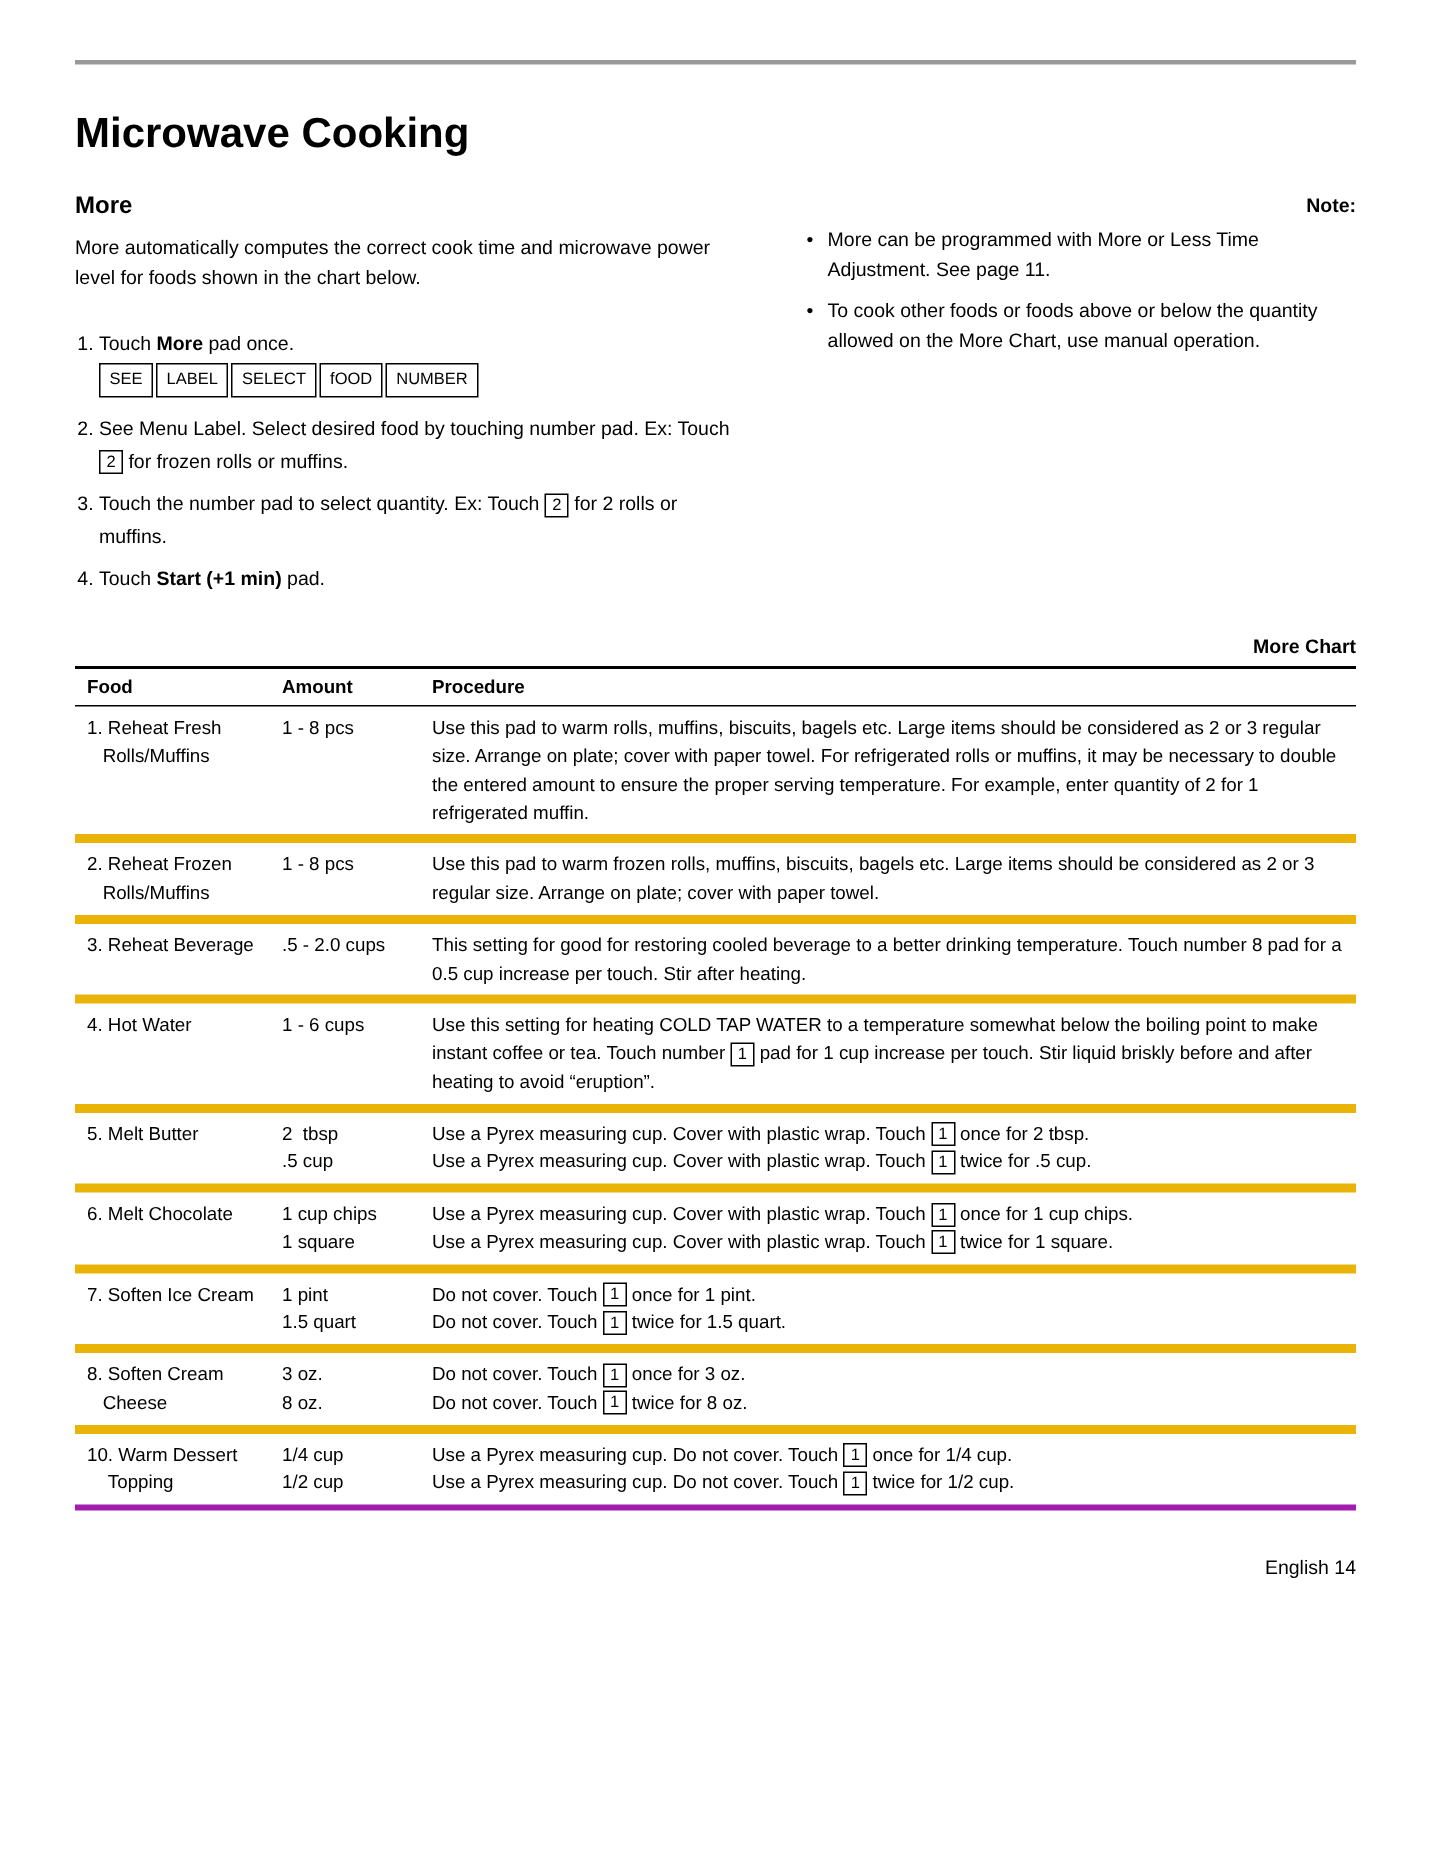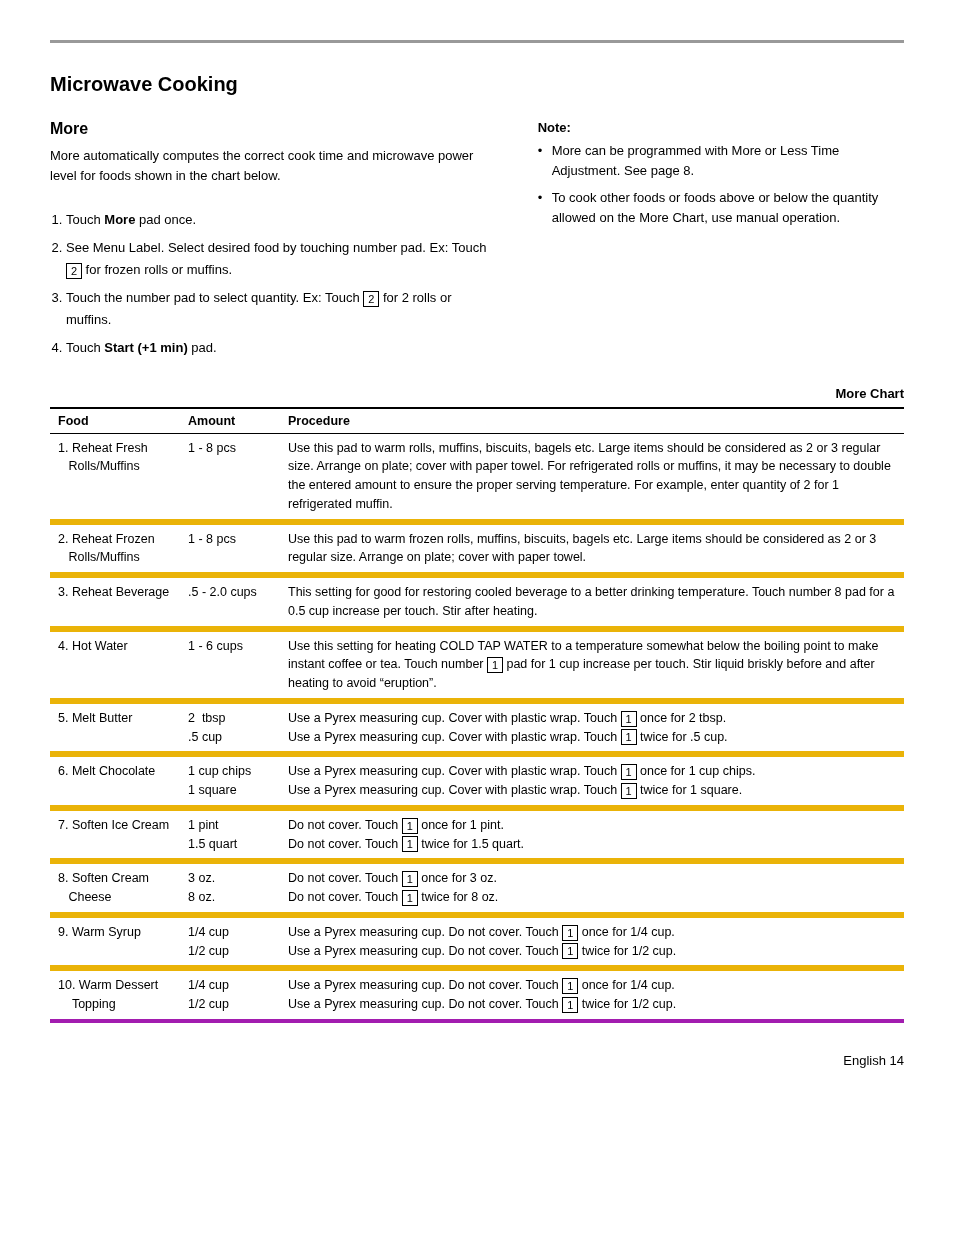--- a/index.html
+++ b/index.html
@@ -9,21 +9,21 @@
       color: #000;
       background: #fff;
       padding: 40px 50px;
       max-width: 954px;
     }
     .top-bar {
       border-top: 3px solid #999;
       margin-bottom: 30px;
     }
     h1 {
-      font-size: 20px;
+      font-size: 28px;
       font-weight: bold;
       margin-bottom: 24px;
       margin-top: 8px;
     }
     .two-col {
       display: flex;
       gap: 40px;
       margin-bottom: 20px;
     }
     .left-col { flex: 1.1; }
@@ -52,20 +52,21 @@
     }
     .pad-btn {
       border: 1px solid #000;
       padding: 1px 6px;
       font-size: 11px;
       font-family: Arial, Helvetica, sans-serif;
     }
     .note-title {
       font-weight: bold;
       margin-bottom: 6px;
+      text-align: right;
     }
     .note-list {
       list-style: none;
       margin: 0;
       padding: 0;
     }
     .note-list li {
       padding-left: 14px;
       position: relative;
       margin-bottom: 8px;
@@ -130,37 +131,44 @@
 <h1>Microwave Cooking</h1>
 
 <div class="two-col">
   <div class="left-col">
     <h2 class="section-title">More</h2>
     <p class="intro">More automatically computes the correct cook time and microwave power level for foods shown in the chart below.</p>
 
     <ol>
       <li>
         Touch <strong>More</strong> pad once.<br>
+        <div class="pad-buttons">
+          <span class="pad-btn">SEE</span>
+          <span class="pad-btn">LABEL</span>
+          <span class="pad-btn">SELECT</span>
+          <span class="pad-btn">fOOD</span>
+          <span class="pad-btn">NUMBER</span>
+        </div>
       </li>
       <li>
         See Menu Label. Select desired food by touching number pad. Ex: Touch <span class="num-badge">2</span> for frozen rolls or muffins.
       </li>
       <li>
         Touch the number pad to select quantity. Ex: Touch <span class="num-badge">2</span> for 2 rolls or muffins.
       </li>
       <li>
         Touch <strong>Start (+1 min)</strong> pad.
       </li>
     </ol>
   </div>
 
   <div class="right-col">
     <p class="note-title">Note:</p>
     <ul class="note-list">
-      <li>More can be programmed with More or Less Time Adjustment. See page 8.</li>
+      <li>More can be programmed with More or Less Time Adjustment. See page 11.</li>
       <li>To cook other foods or foods above or below the quantity allowed on the More Chart, use manual operation.</li>
     </ul>
   </div>
 </div>
 
 <p class="chart-title">More Chart</p>
 
 <table>
   <thead>
     <tr>
@@ -224,28 +232,20 @@
 
     <tr>
       <td class="td-food">8. Soften Cream<br>&nbsp;&nbsp;&nbsp;Cheese</td>
       <td class="td-amount">3 oz.<br>8 oz.</td>
       <td class="td-procedure">
         Do not cover. Touch <span class="num-badge">1</span> once for 3 oz.<br>
         Do not cover. Touch <span class="num-badge">1</span> twice for 8 oz.
       </td>
     </tr>
 
-    <tr>
-      <td class="td-food">9. Warm Syrup</td>
-      <td class="td-amount">1/4 cup<br>1/2 cup</td>
-      <td class="td-procedure">
-        Use a Pyrex measuring cup. Do not cover. Touch <span class="num-badge">1</span> once for 1/4 cup.<br>
-        Use a Pyrex measuring cup. Do not cover. Touch <span class="num-badge">1</span> twice for 1/2 cup.
-      </td>
-    </tr>
 
     <tr style="border-bottom: 4px solid #a21caf;">
       <td class="td-food">10. Warm Dessert<br>&nbsp;&nbsp;&nbsp;&nbsp;Topping</td>
       <td class="td-amount">1/4 cup<br>1/2 cup</td>
       <td class="td-procedure">
         Use a Pyrex measuring cup. Do not cover. Touch <span class="num-badge">1</span> once for 1/4 cup.<br>
         Use a Pyrex measuring cup. Do not cover. Touch <span class="num-badge">1</span> twice for 1/2 cup.
       </td>
     </tr>
   </tbody>

